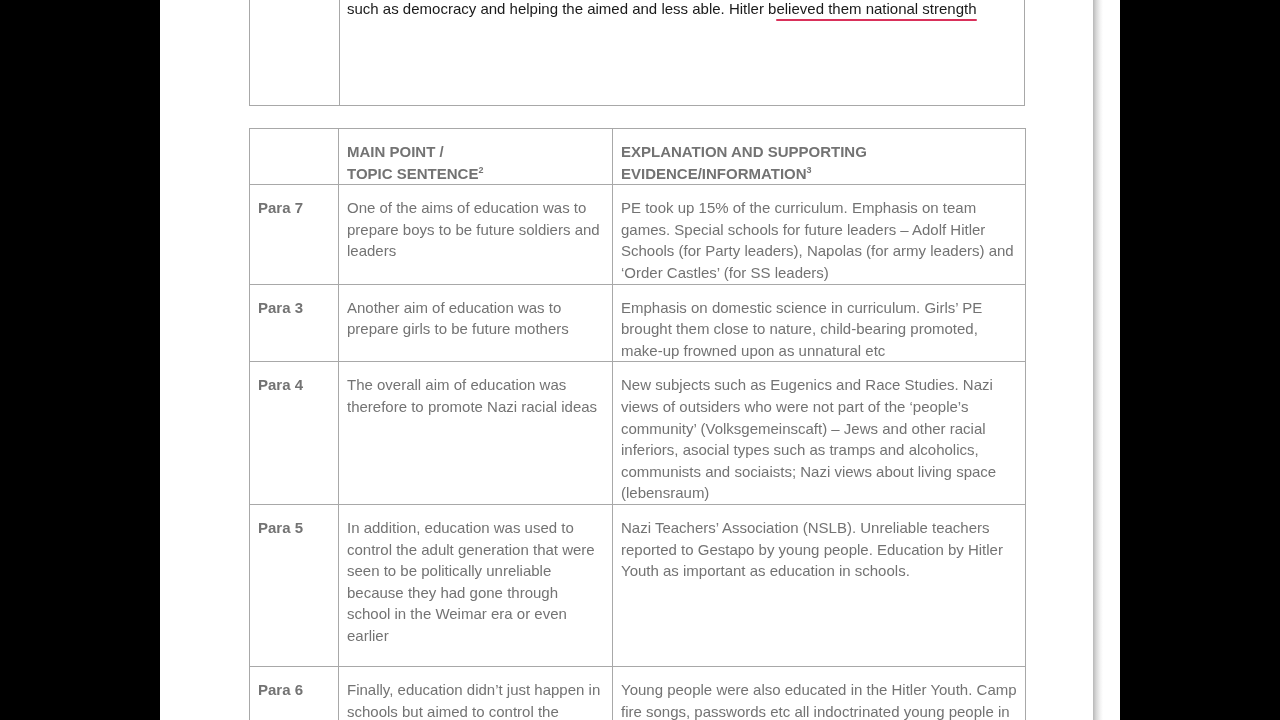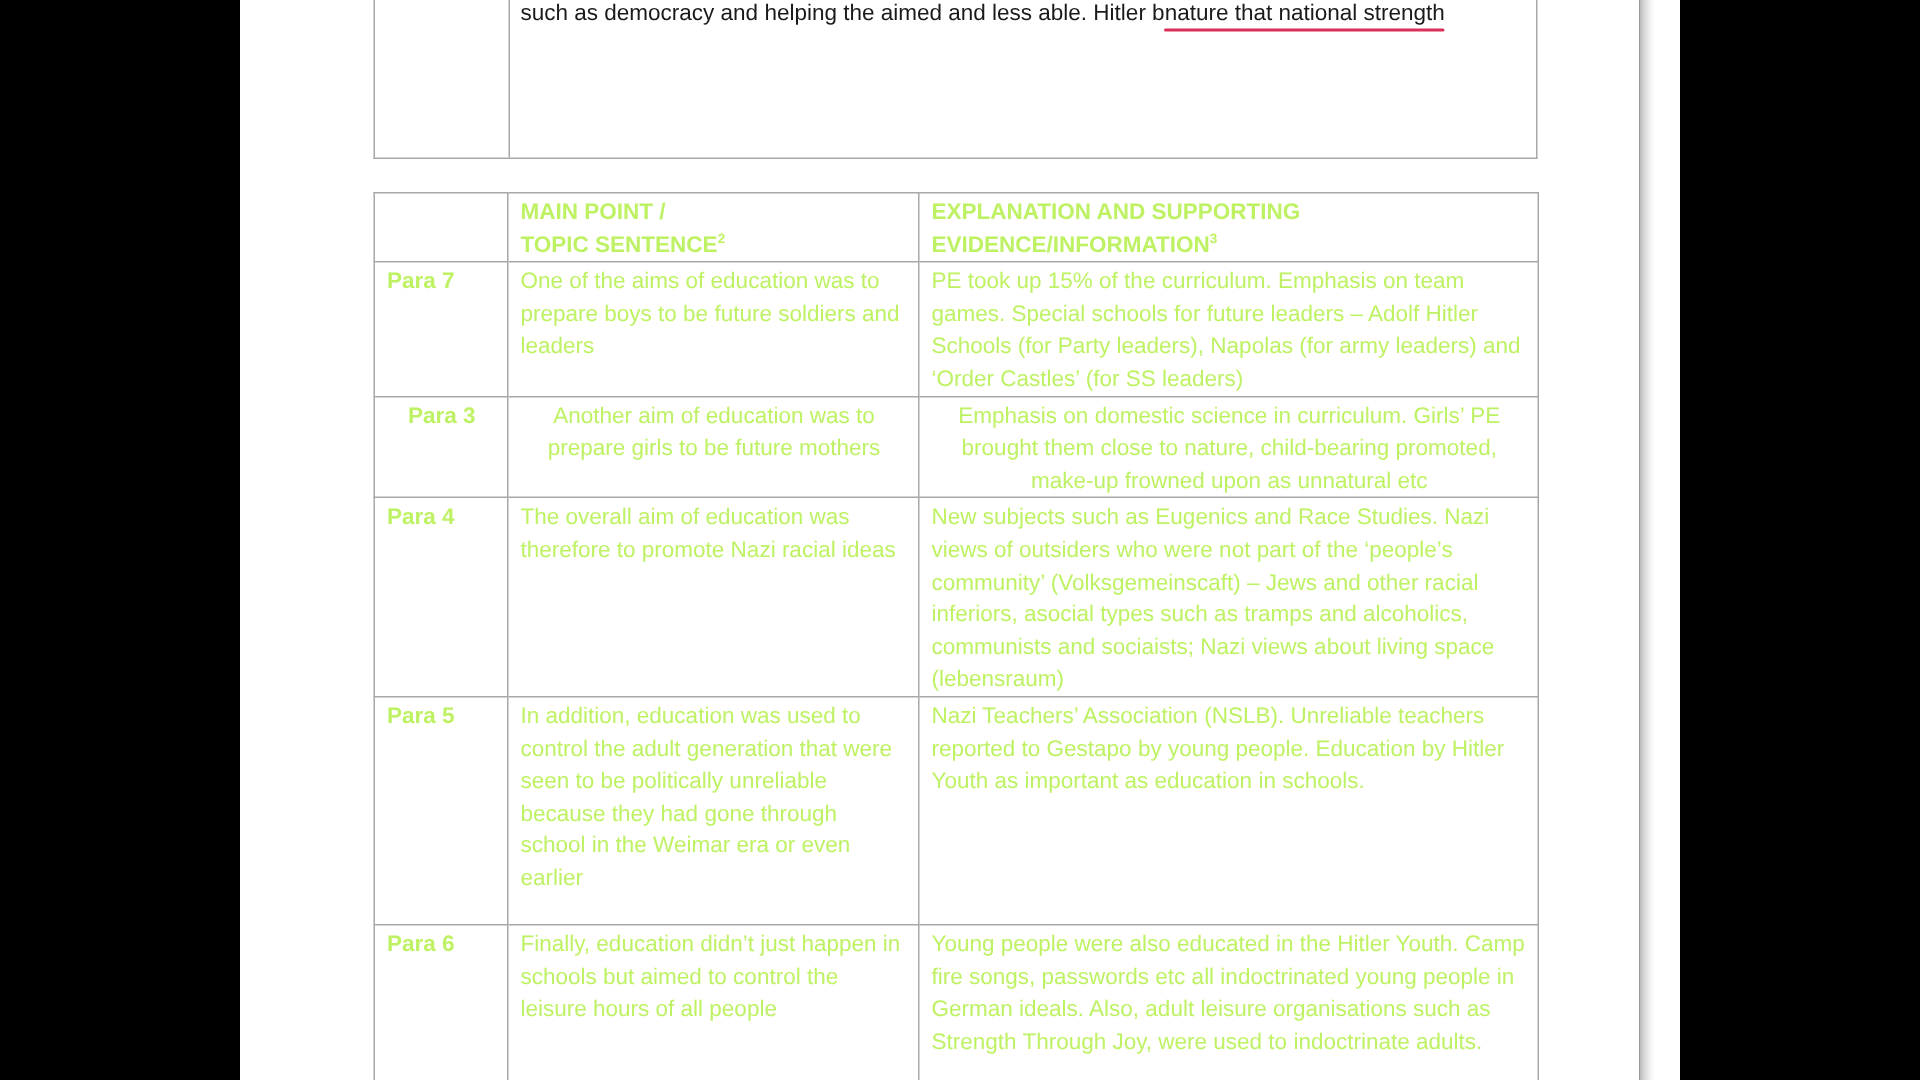--- a/index.html
+++ b/index.html
@@ -40,47 +40,47 @@
       height: 2px; background: #d9305a; border-radius: 2px;
     }
 
     
     table.main {
       position: absolute; left: 249px; top: 128px; width: 776px;
       border-collapse: collapse; table-layout: fixed;
     }
     table.main td {
       border: 1px solid #a8a8a8; vertical-align: top;
-      padding: 2px 7px 0 8px; font-size: 15px; line-height: 21.6px; color: #bef264;
+      padding: 12px 7px 0 8px; font-size: 15px; line-height: 21.6px; color: #737373;
     }
     table.main col.c1 { width: 89px; }
     table.main col.c2 { width: 274px; }
     table.main col.c3 { width: 413px; }
     .hdr { font-weight: bold; }
     .hdr sup { font-size: 9px; vertical-align: super; line-height: 0; }
     .rowlabel { font-weight: bold; padding-left: 8px; }
     tr.r-head td { height: 42px; }
     tr.r2 td { height: 85px; }
-    tr.r3 td { height: 63px; text-align: center; }
+    tr.r3 td { height: 63px; }
     tr.r4 td { height: 128px; }
     tr.r5 td { height: 149px; }
     tr.r6 td { height: 107px; }
   </style>
 <style>.ul::after{background:#d9305a;}</style></head>
 <body>
 
 <div class="page"></div>
 <div class="page-shadow"></div>
 
 <div class="top-table doc-text">
   <div class="left-cell"></div>
   <div class="para-text">
 
     <span class="line">
-      <span>such as democracy and </span><span>helping the aimed and </span><span>less able. Hitler b</span><span class="ul">nature that national strength</span>
+      <span>such as democracy and </span><span>helping the aimed and </span><span>less able. Hitler b</span><span class="ul">elieved them national strength</span>
     </span>
   </div>
 </div>
 
 <table class="main">
   <colgroup>
       <col class="c1">
       <col class="c2">
       <col class="c3">
     </colgroup>

